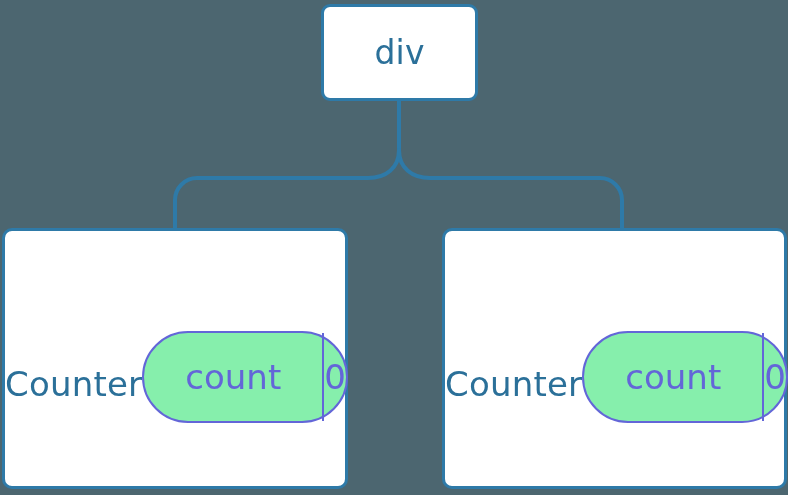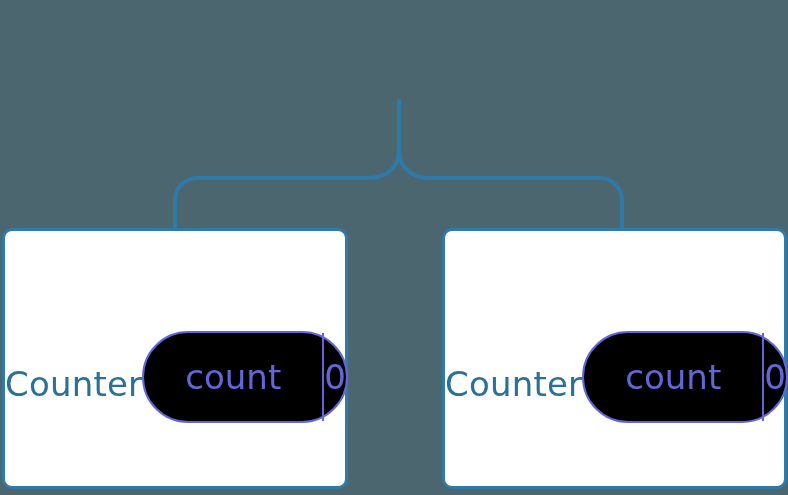--- a/index.html
+++ b/index.html
@@ -75,21 +75,21 @@
   
   .pill {
     margin-top: 36px;
     box-sizing: border-box;
     width: 268px;
     height: 92px;
     border: 2px solid #6366d8;
     border-radius: 46px;
     display: flex;
     align-items: stretch;
-    background: #000000;
+    background: #86efac;
   }
   .pill-key,
   .pill-val {
     display: flex;
     align-items: center;
     justify-content: center;
     color: #6366d8;
     font-size: 34px;
     line-height: 1;
   }
@@ -113,20 +113,23 @@
              L 600 178
              C 612 178, 622 188, 622 200
              L 622 228" fill="none" stroke="#2e7aa8" stroke-width="4" stroke-linecap="round"></path>
     <path d="M 399 150
              C 399 168, 386 178, 368 178
              L 197 178
              C 185 178, 175 188, 175 200
              L 175 228" fill="none" stroke="#2e7aa8" stroke-width="4" stroke-linecap="round"></path>
   </svg>
 
+  <div class="node node-root">
+    <span class="node-title">div</span>
+  </div>
 
   <div class="node node-child left">
     <span class="node-title">Counter</span>
     <div class="pill">
       <span class="pill-key">count</span>
       <span class="pill-val">0</span>
     </div>
   </div>
 
   <div class="node node-child right">

